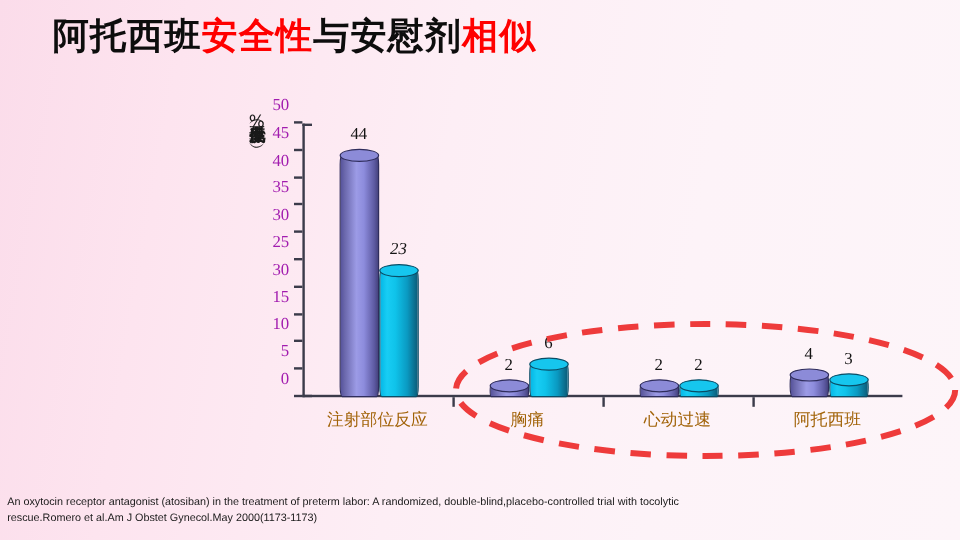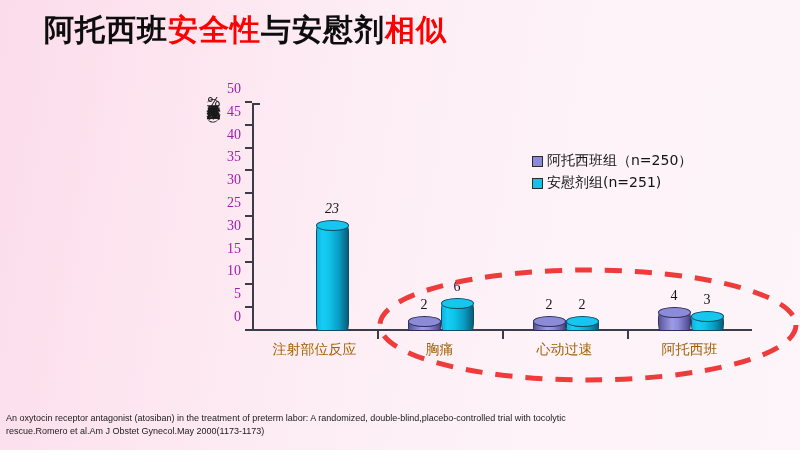--- a/index.html
+++ b/index.html
@@ -142,20 +142,24 @@
           <div class="tick" style="bottom: 228px;"></div>
           <div class="tlabel" style="bottom: 228px;">50</div>
         </div>
       <div id="xticks">
           <div class="xtick" style="left: 125px;"></div>
           <div class="xtick" style="left: 250px;"></div>
           <div class="xtick" style="left: 375px;"></div>
         </div>
       <div id="groups">
           <div class="group" style="left: 27.5px; width: 70px;">
+            <div class="bar purple" style="height: 200.64px; left: 3px;">
+              <div class="cap"></div>
+              <div class="vlabel">44</div>
+            </div>
             <div class="bar cyan" style="height: 104.88px; left: 36px; font-style: italic;">
               <div class="cap"></div>
               <div class="vlabel">23</div>
             </div>
             <div class="xcat">注射部位反应</div>
           </div>
           <div class="group" style="left: 152.5px; width: 70px;">
             <div class="bar purple" style="height: 9.12px; left: 3px;">
               <div class="cap"></div>
               <div class="vlabel">2</div>
@@ -184,30 +188,20 @@
             </div>
             <div class="bar cyan" style="height: 13.68px; left: 36px;">
               <div class="cap"></div>
               <div class="vlabel">3</div>
             </div>
             <div class="xcat">阿托西班</div>
           </div>
         </div>
     </div>
 
-    <div class="legend">
-      <div class="lrow">
-        <span class="sw purple"></span>
-        <span class="ltext">阿托西班组（n=250）</span>
-      </div>
-      <div class="lrow">
-        <span class="sw cyan"></span>
-        <span class="ltext">安慰剂组(n=251)</span>
-      </div>
-    </div>
   </div>
 
   <svg class="ellipse" viewBox="0 0 424 118">
     <ellipse id="annot-ellipse" cx="212" cy="59" rx="208" ry="55" fill="none" stroke="#ee3b3b" stroke-width="5" stroke-dasharray="17 13" stroke-linecap="butt"></ellipse>
   </svg>
 
   <div class="foot">
     <div>An oxytocin receptor antagonist (atosiban) in the treatment of preterm labor: A randomized, double-blind,placebo-controlled trial with tocolytic</div>
     <div>rescue.Romero et al.Am J Obstet Gynecol.May 2000(1173-1173)</div>
   </div>

